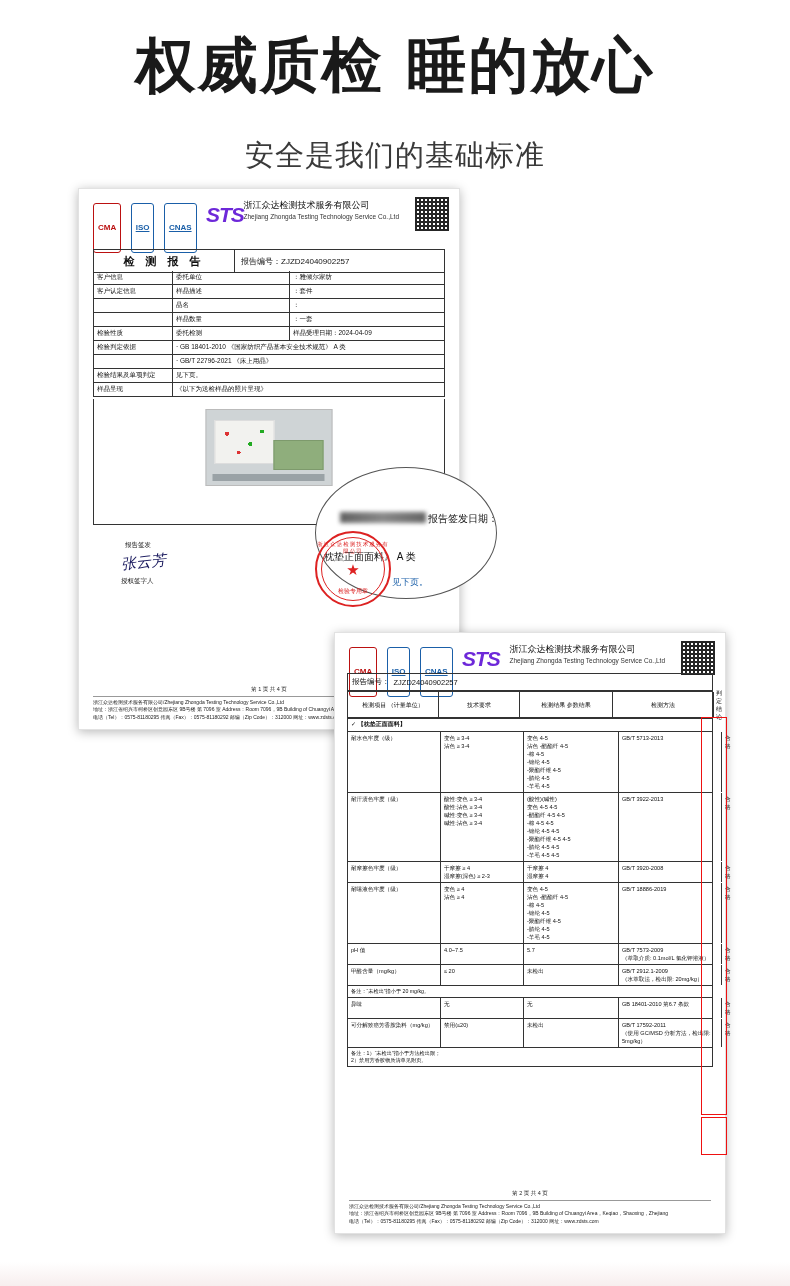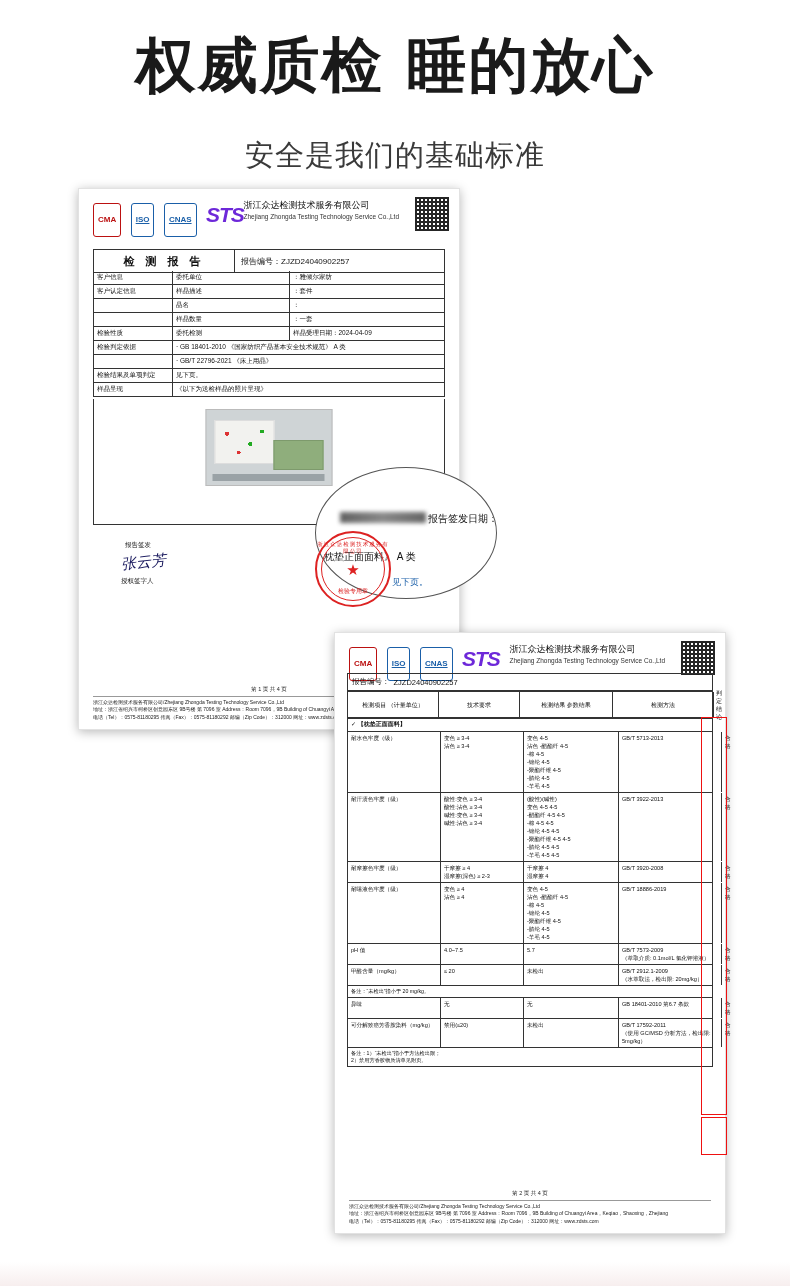--- a/index.html
+++ b/index.html
@@ -42,21 +42,21 @@
 
   .s-inner{position:absolute;inset:0;}
 
   
   .logo-band{position:absolute;left:14px;top:14px;right:14px;height:40px;}
   .logo-chip{
     display:inline-block;vertical-align:top;
     height:24px;margin-right:5px;
     border:1px solid #b11;border-radius:3px;
     font-size:8px;line-height:24px;color:#b11;
-    padding:4px 4px;font-weight:bold;
+    padding:12px 4px;font-weight:bold;
   }
   .logo-chip.blue{border-color:#1a5fa8;color:#1a5fa8;text-decoration:underline;}
 
   .sts{
     display:inline-block;vertical-align:top;
     font-size:21px;font-weight:bold;font-style:italic;color:#6d28d9;
     letter-spacing:-1px;line-height:24px;
   }
   .cmp-name{
     position:absolute;right:60px;top:10px;text-align:left;

